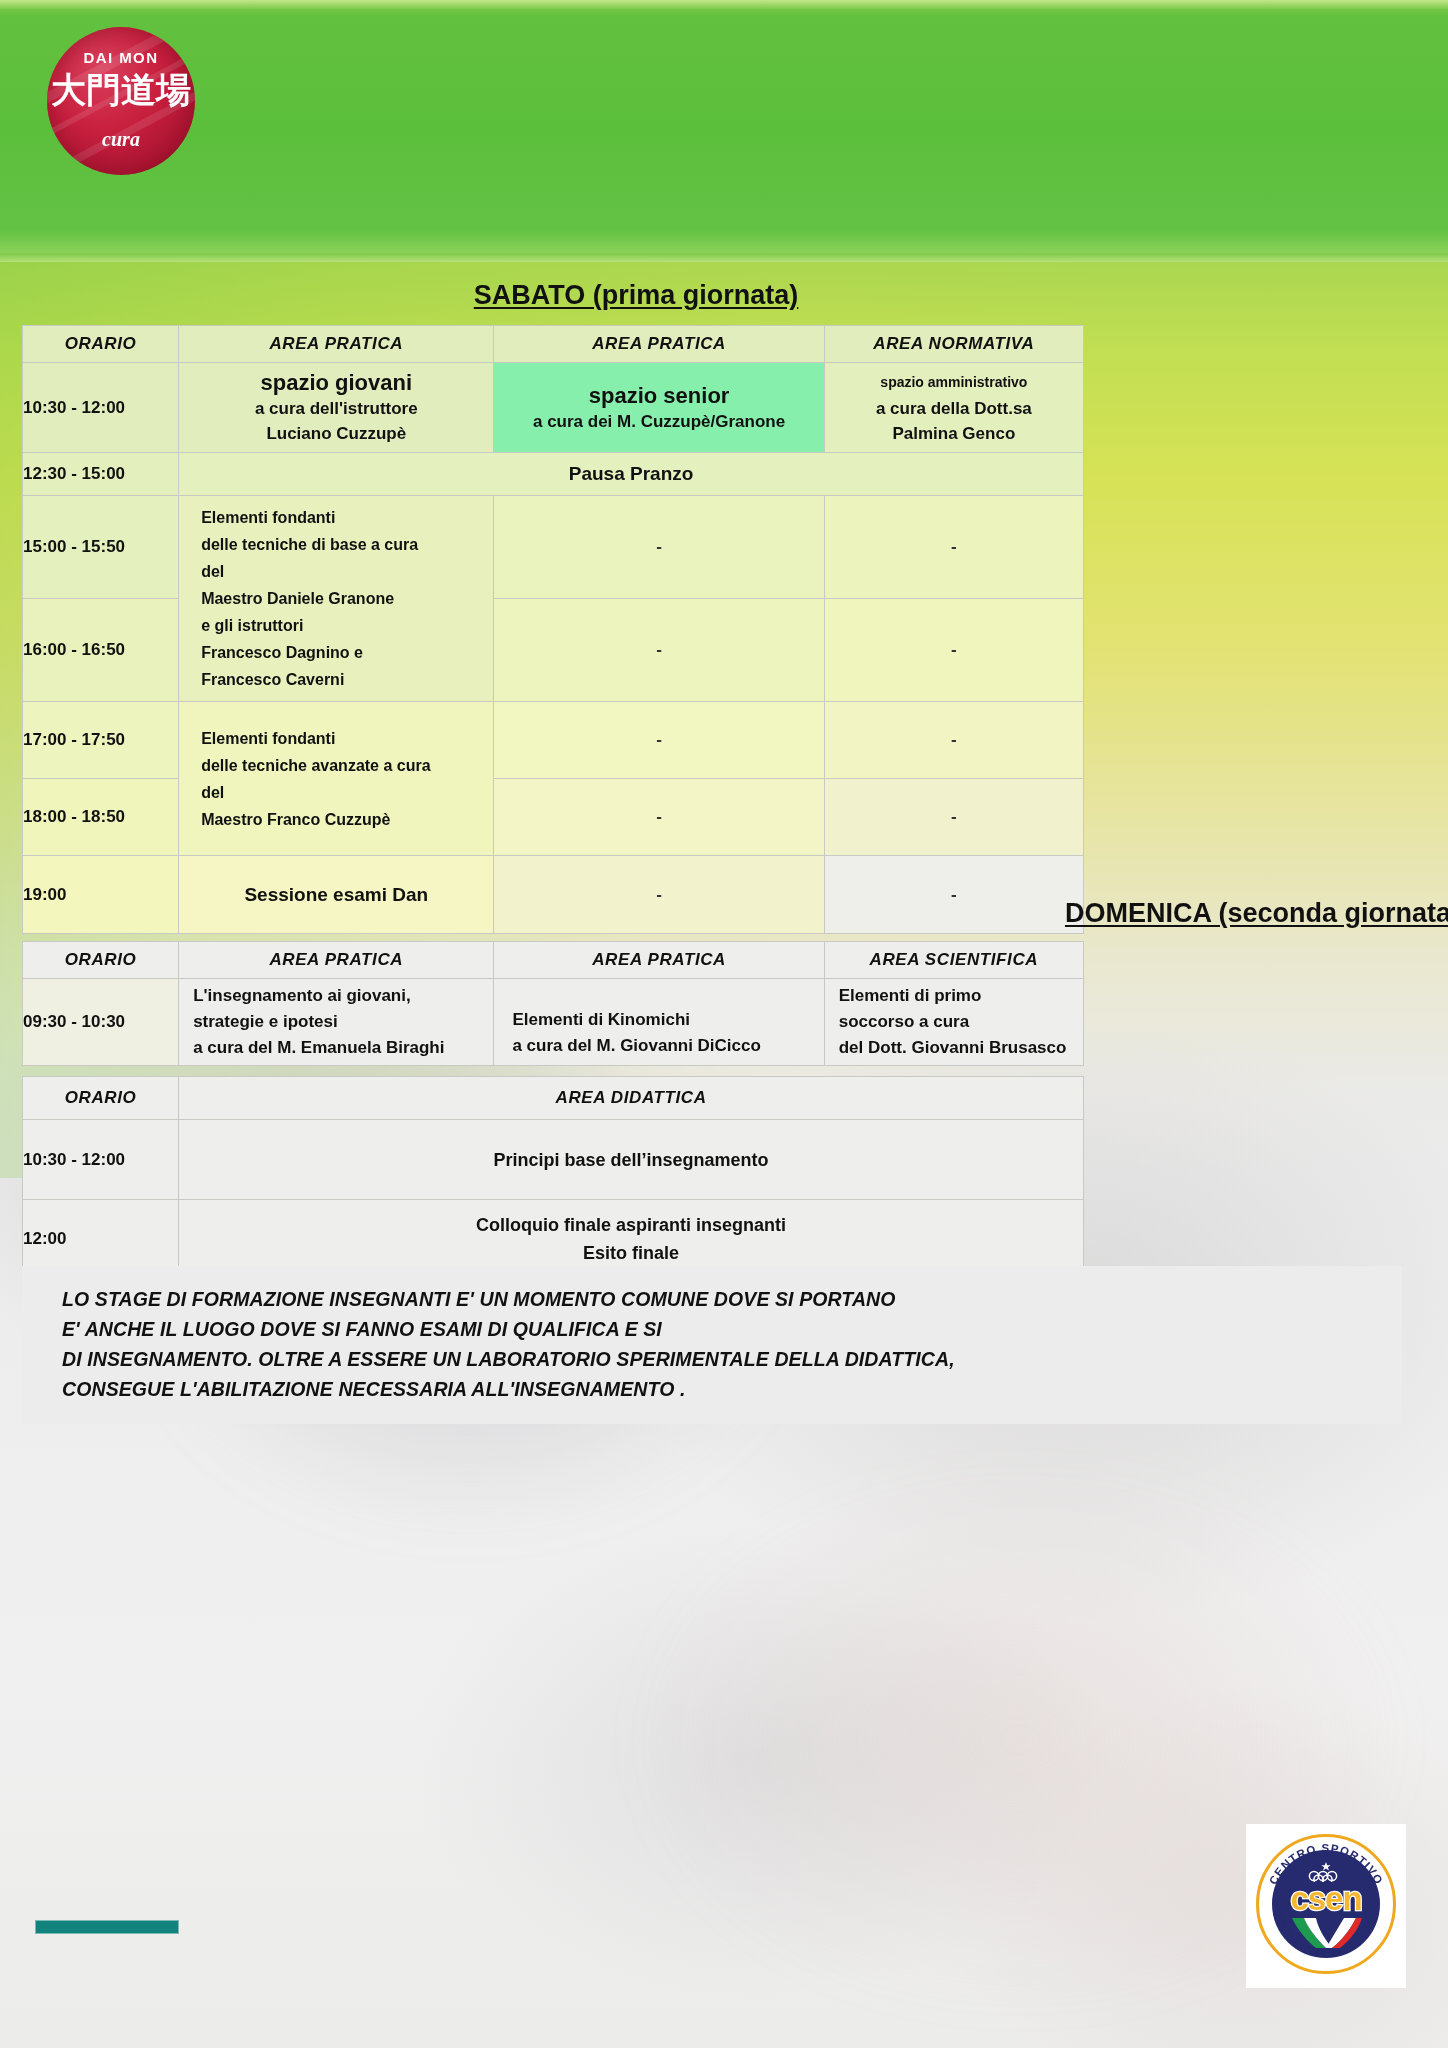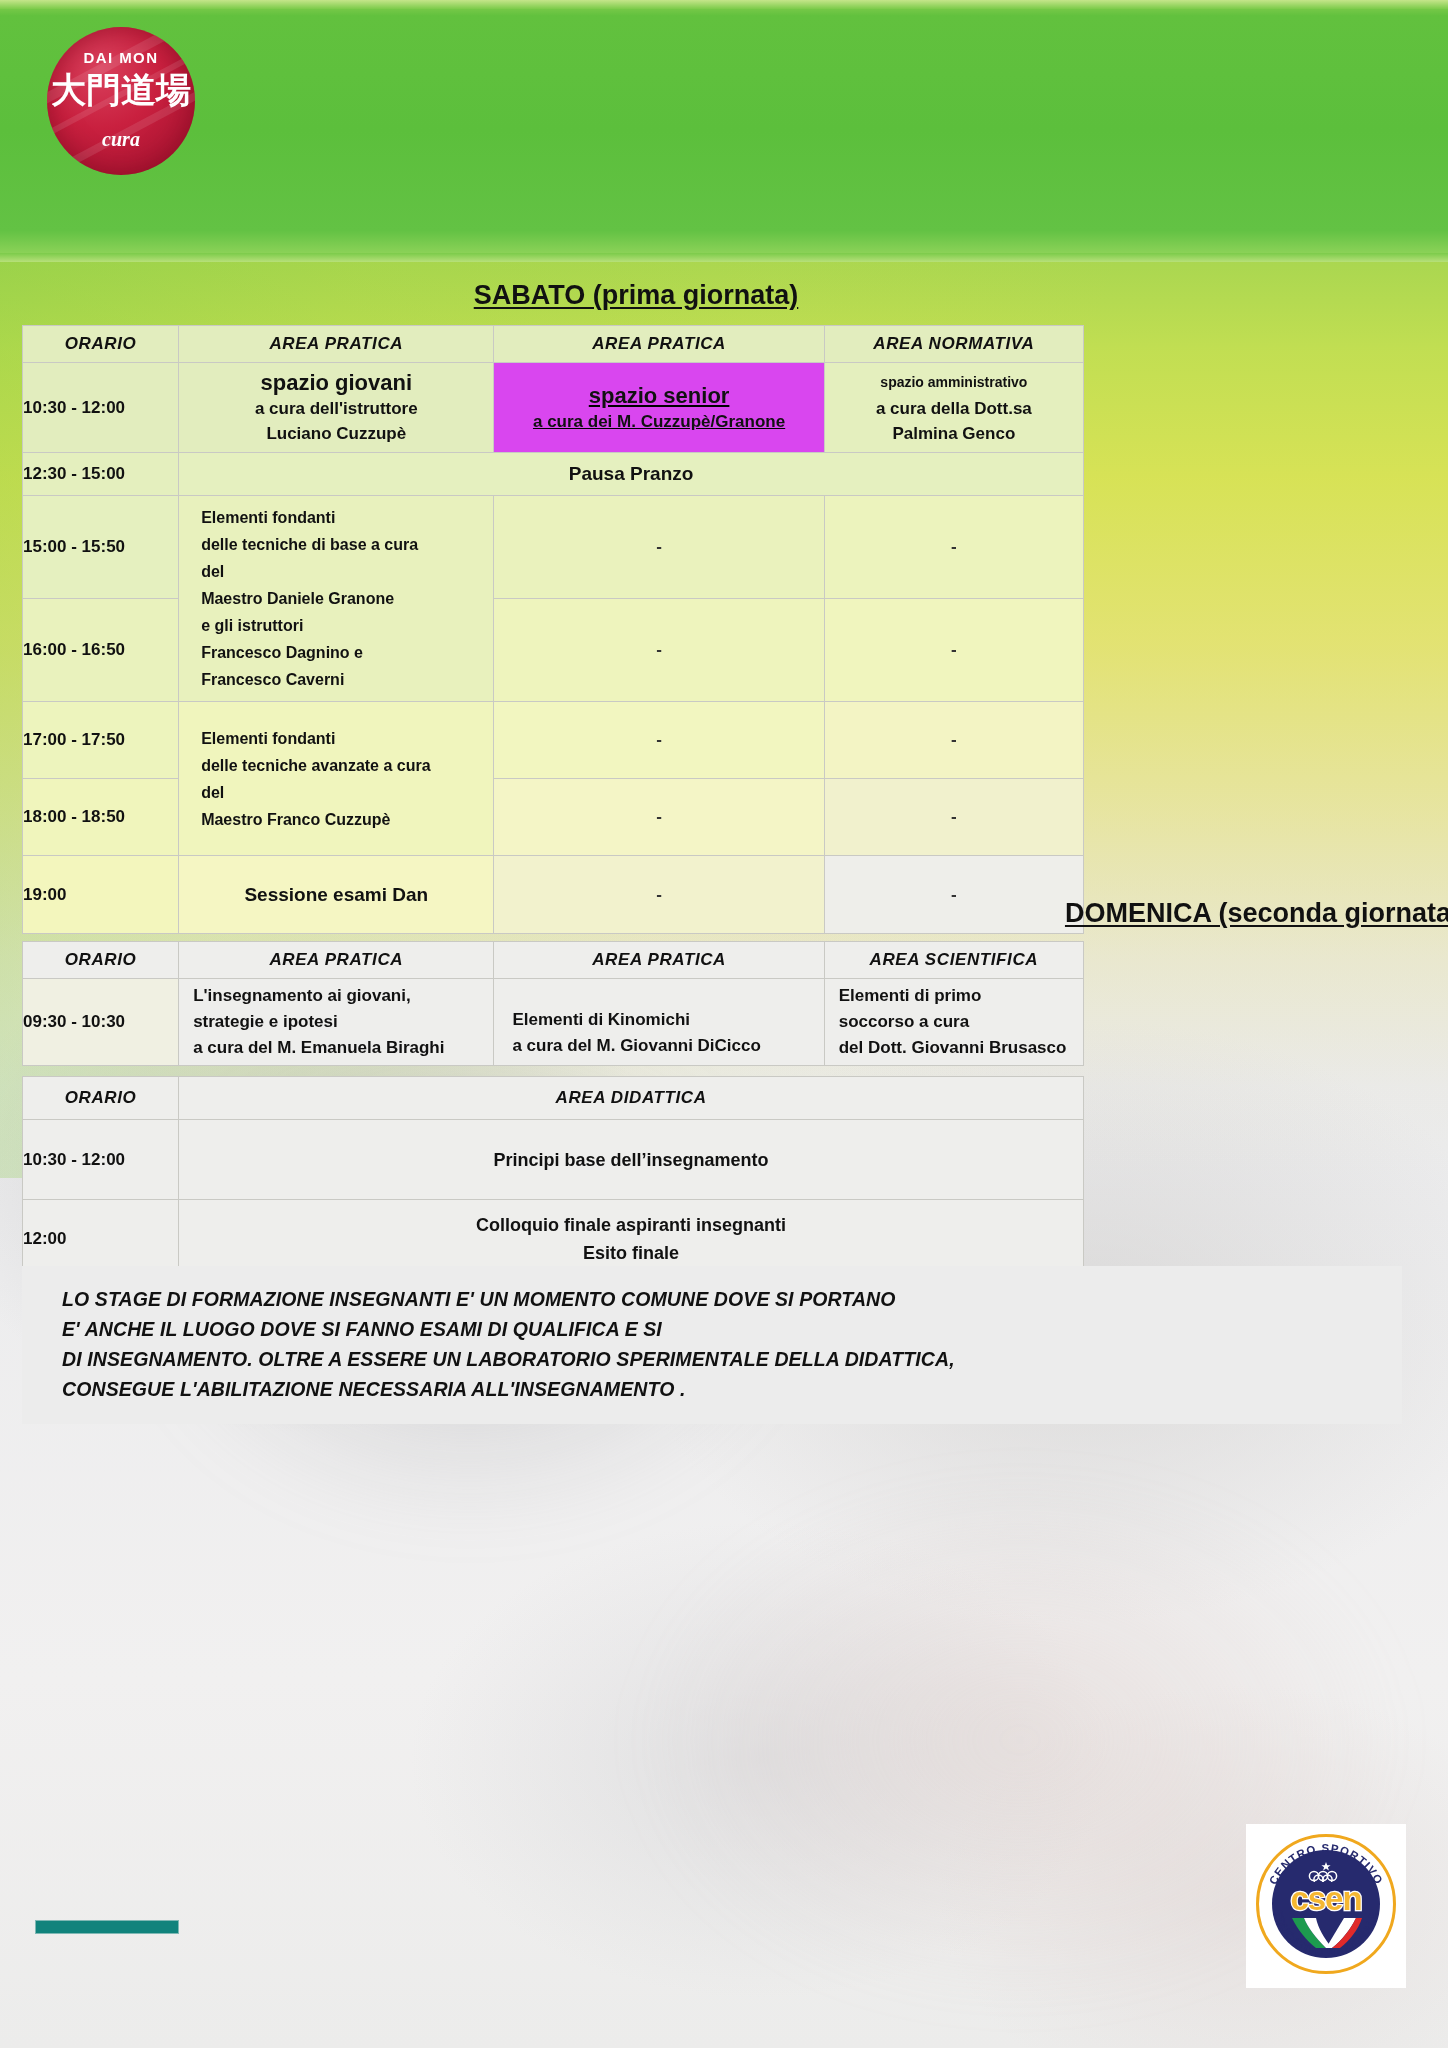--- a/index.html
+++ b/index.html
@@ -426,21 +426,21 @@
     <td class="hdr">AREA NORMATIVA</td>
   </tr>
 
   <tr style="height:80px; background:#e2edbe;">
     <td class="time-cell" style="background:#e2edbe;">10:30 - 12:00</td>
     <td style="background:#e2edbe; padding:6px 4px;">
       <div class="sat-big">spazio giovani</div>
       <div class="sat-sub">a cura dell'istruttore</div>
       <div class="sat-sub">Luciano Cuzzupè</div>
     </td>
-    <td style="background:#d946ef; padding:1px 4px;text-decoration:underline;">
+    <td style="background:#86efac; padding:1px 4px;">
       <div class="sat-big">spazio senior</div>
       <div class="sat-sub">a cura dei M. Cuzzupè/Granone</div>
     </td>
     <td style="background:#e4efbe; padding:6px 2px;">
       <div class="sat-big" style="font-size:14px;">spazio amministrativo</div>
       <div class="sat-sub">a cura della Dott.sa</div>
       <div class="sat-sub">Palmina Genco</div>
     </td>
   </tr>
 

